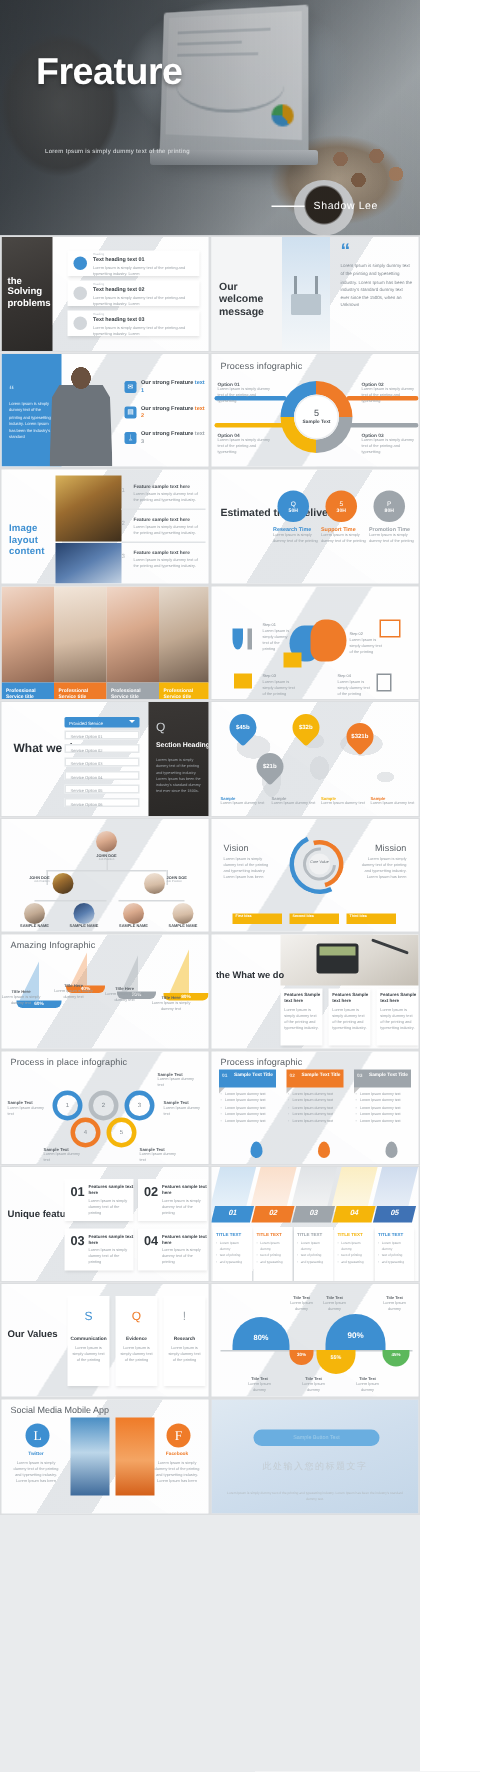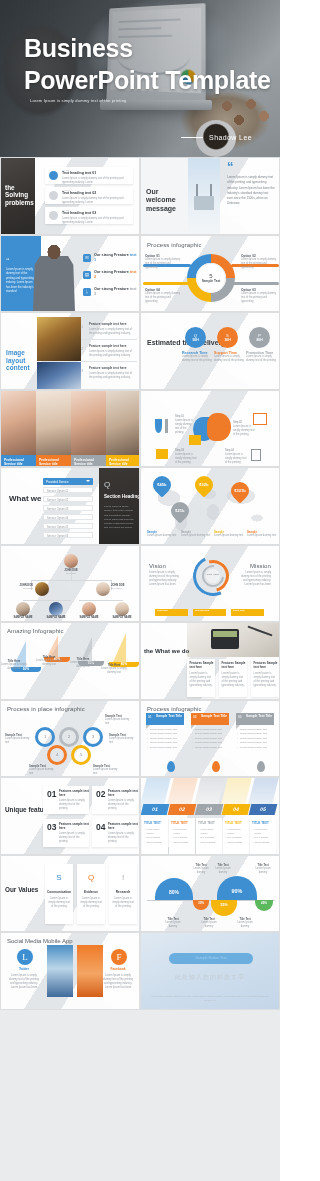--- a/index.html
+++ b/index.html
@@ -311,22 +311,21 @@
           <div class="hero-wave"></div>
         </div>
         <div class="hero-pie"></div>
       </div>
       <div class="hero-base" style="left:100px;top:100px;"></div>
       <div class="hero-cookies"></div>
       <div class="hero-cup"></div>
     </div>
     <div class="hero-tint"></div>
     <div class="hero-txt">
-      <h1>Business</h1>
-      <h1>PowerPoint Template</h1>
+      <h1>Freature</h1>
     </div>
     <div class="hero-sub">Lorem Ipsum is simply dummy text of the printing</div>
     <div class="hero-author">
       <span class="hero-rule"></span>
       <span class="nm">Shadow Lee</span>
     </div>
   </div>
 
   <div class="grid">
 

